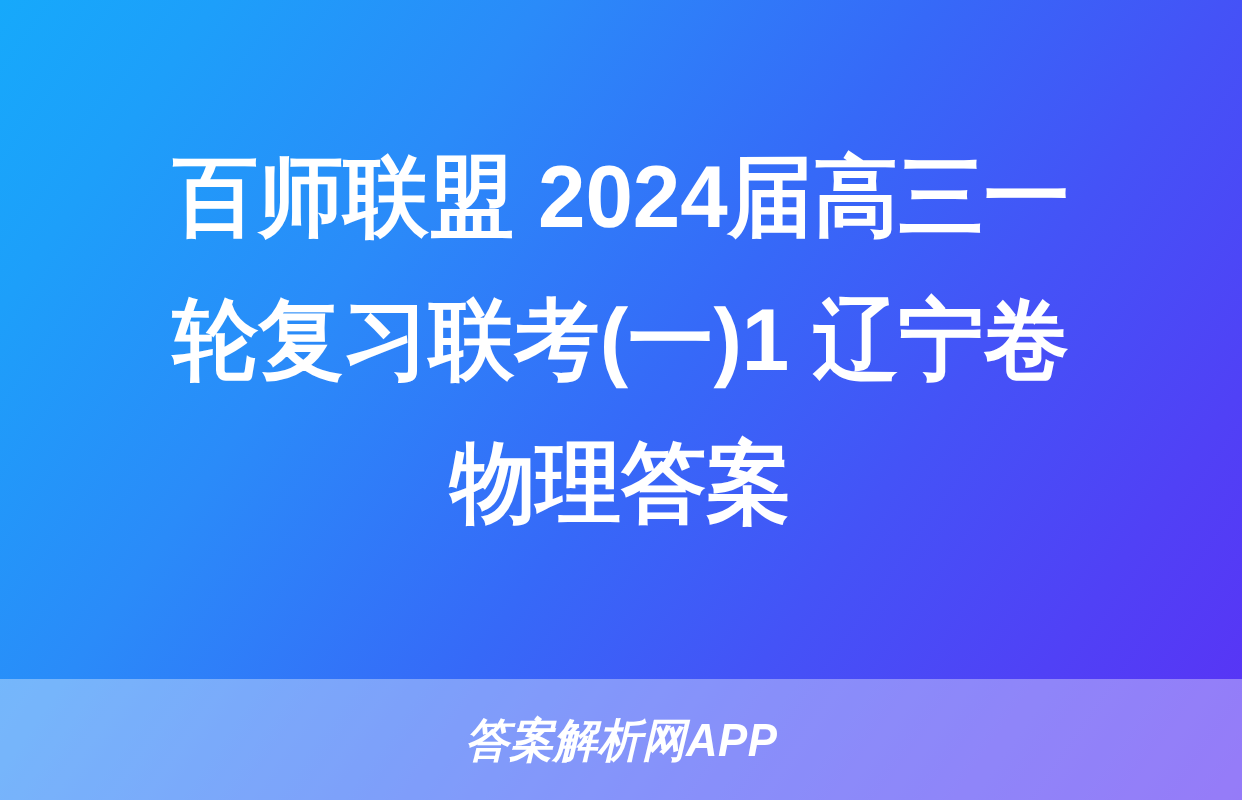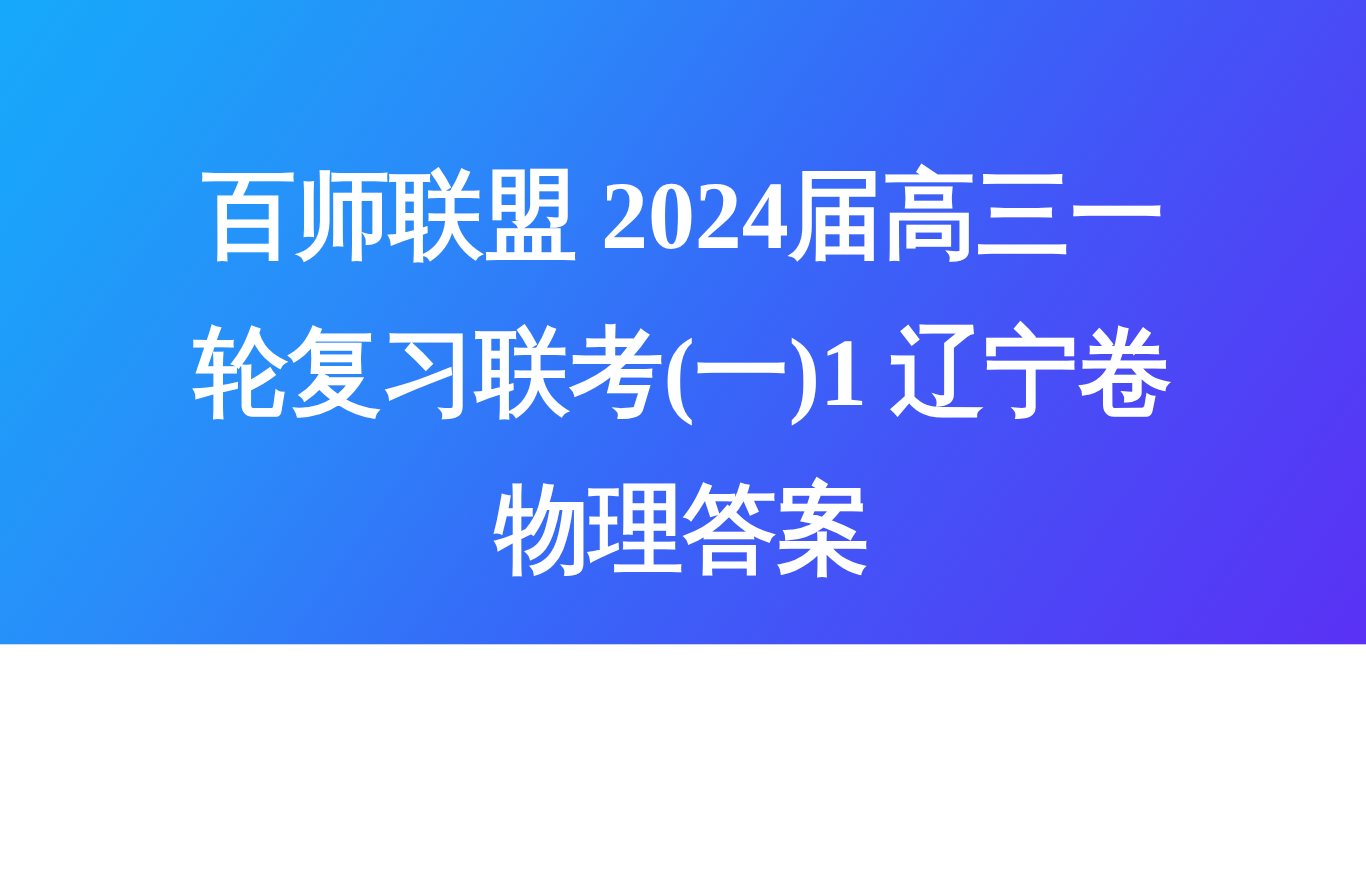--- a/index.html
+++ b/index.html
@@ -5,23 +5,23 @@
 <style>
   html, body {
     margin: 0;
     padding: 0;
     background: #ffffff;
   }
 
   .banner {
     position: relative;
     width: 1242px;
-    height: 586px;
+    height: 800px;
     overflow: hidden;
-    font-family: Liberation Serif, serif;
+    font-family: Liberation Sans, sans-serif;
     
     background-image: linear-gradient(125deg,
         #16a9fb 0%,
         #1d9ffa 12%,
         #2a8bf9 30%,
         #3669f8 52%,
         #4453f7 68%,
         #5041f6 84%,
         #5a31f5 100%);
   }
@@ -83,14 +83,17 @@
 <body>
 
 <div class="banner">
 
   <div class="title-block">
     <span class="title-line">百师联盟 2024届高三一</span>
     <span class="title-line">轮复习联考(一)1 辽宁卷</span>
     <span class="title-line">物理答案</span>
   </div>
 
+  <div class="footer-band">
+    <span class="footer-text">答案解析网APP</span>
+  </div>
 
 </div>
 
 </body></html>

